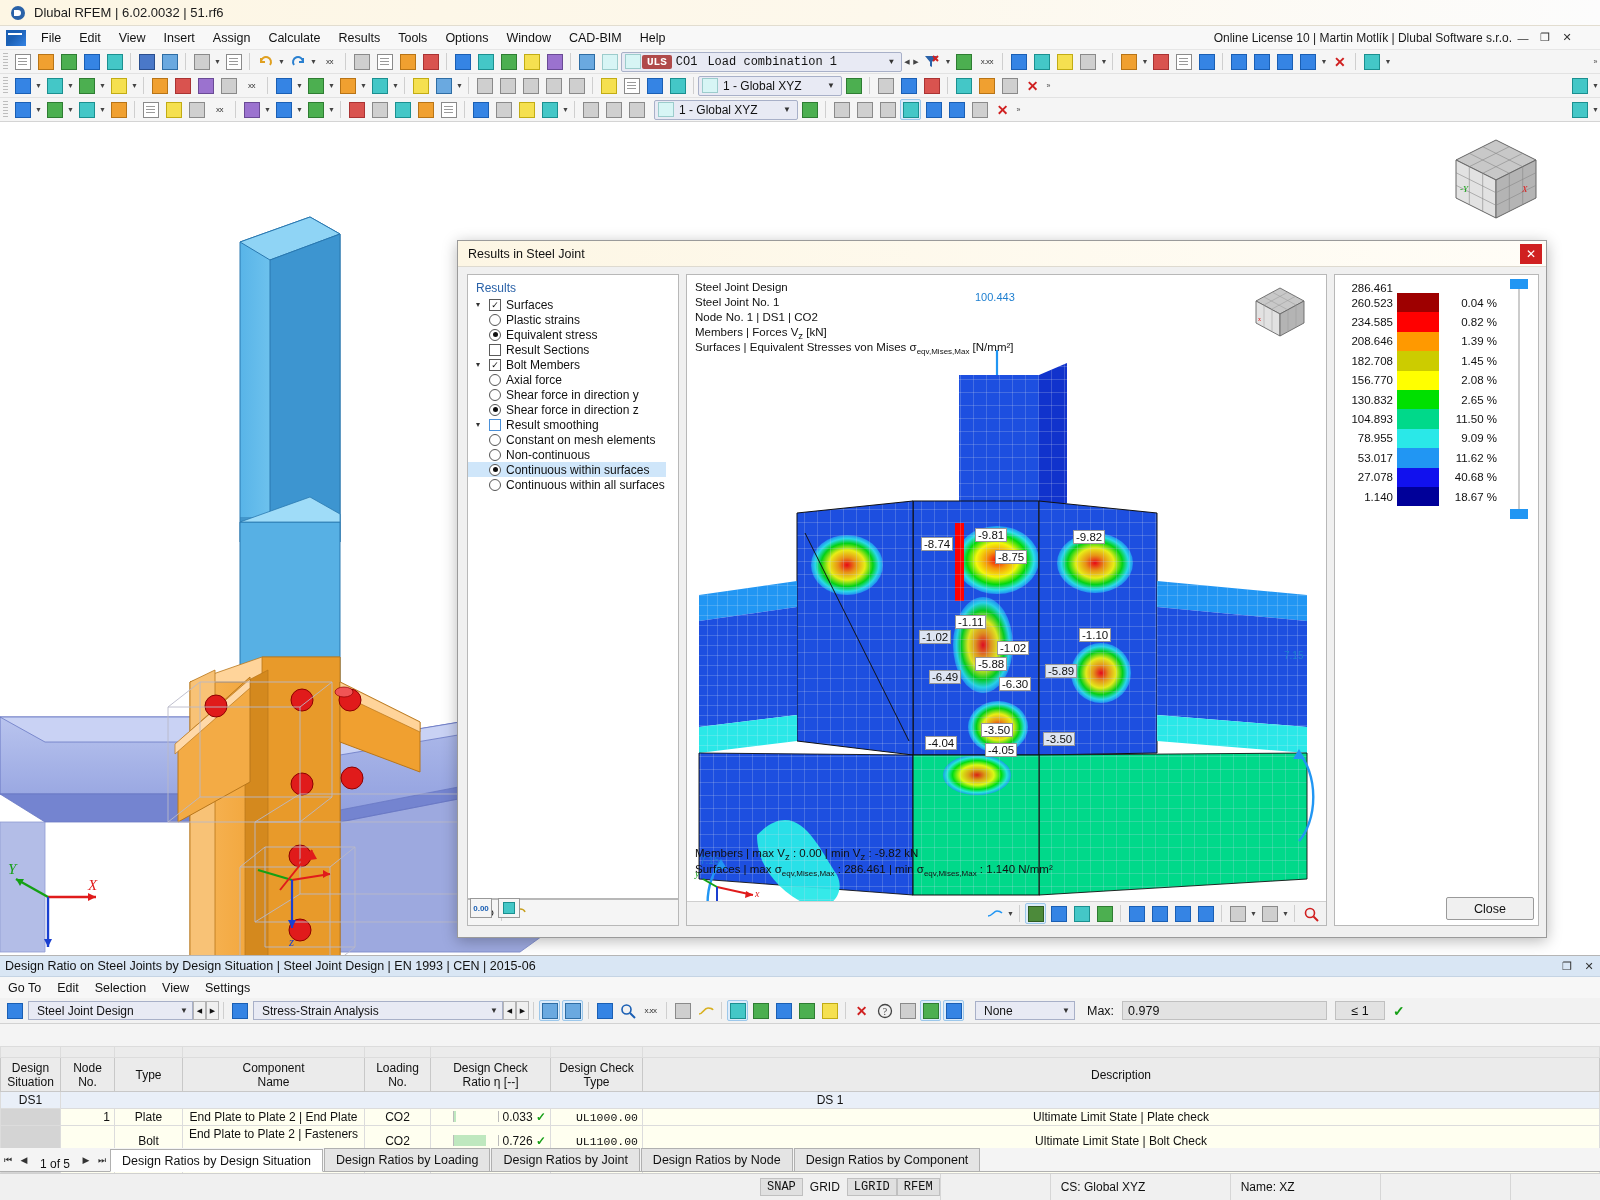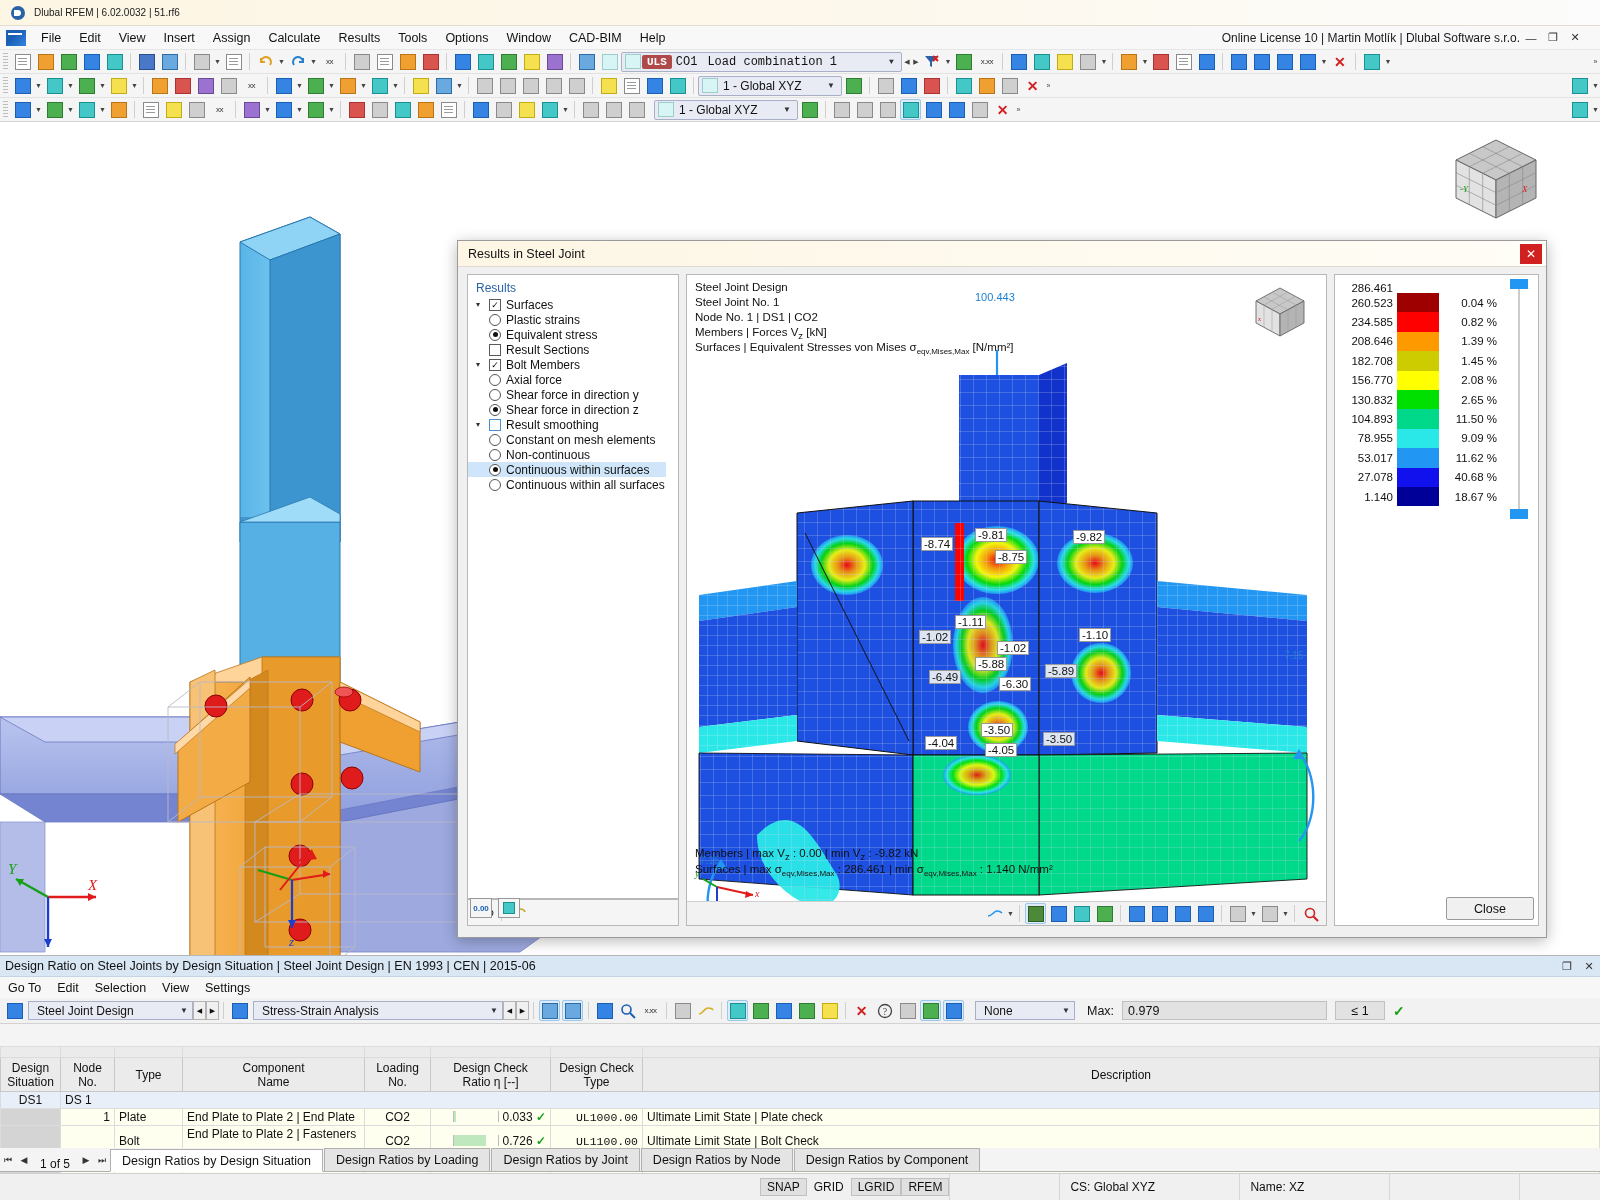--- a/index.html
+++ b/index.html
@@ -11,32 +11,32 @@
     position:relative; -webkit-font-smoothing:antialiased;
   }
 
   
   #titlebar {
     position:absolute; left:0; top:0; width:1600px; height:26px;
     background:linear-gradient(to right,#fdf6e4 0%, #fdf8ec 55%, #fcfcfc 100%);
     display:flex; align-items:center; border-bottom:1px solid #e2ddd0;
   }
   #titlebar .app-ico { width:16px; height:16px; margin:0 8px 0 10px; position:relative; }
-  #titlebar .title { font-size:10px; color:#1a1a1a; }
+  #titlebar .title { font-size:13px; color:#1a1a1a; }
 
   
   #menubar {
     position:absolute; left:0; top:26px; width:1600px; height:24px;
     background:#f8f8f8; display:flex; align-items:center; border-bottom:1px solid #e6e6e6;
   }
   #menubar .logo { width:20px; height:16px; margin:0 6px 0 6px;
      background:linear-gradient(135deg,#1a5fb4 40%, #3584e4 100%); position:relative; }
   #menubar .logo:after{content:"";position:absolute;left:2px;top:3px;width:14px;height:2px;background:#fff;}
   .menu-item { padding:3px 9px; font-size:12.5px; color:#111; cursor:default; }
-  #menubar .license { margin-left:auto; font-size:12px; color:#1a1a1a; padding-right:14px;
+  #menubar .license { margin-left:auto; font-size:12px; color:#1a1a1a; padding-right:22px;
       display:flex; align-items:center; }
   #menubar .license .wb { width:22px; text-align:center; font-size:11px; color:#333; }
 
   
   .toolbar { position:absolute; left:0; width:1600px; background:#f5f5f5;
              display:flex; align-items:center; border-bottom:1px solid #e2e2e2; }
   #toolbar1 { top:50px; height:24px; }
   #toolbar2 { top:74px; height:24px; }
   #toolbar3 { top:98px; height:24px; border-bottom:1px solid #d4d4d4;}
   .tb-btn { width:21px; height:21px; margin:0 1px; display:flex; align-items:center; justify-content:center;
@@ -151,21 +151,21 @@
   .combo .cc { width:16px; text-align:center; font-size:8px; color:#333; }
   .spin { display:flex; }
   .spin span { width:13px; height:19px; border:1px solid #b5b5b5; background:#f0f0f0;
                display:flex; align-items:center; justify-content:center; font-size:7px; }
 
   
   #tbl { position:absolute; left:0; top:90px; right:0; height:97px; background:#fff; }
   table { border-collapse:collapse; width:100%; font-size:12px; table-layout:fixed; }
   th { background:#ebebeb; border:1px solid #c8c8c8; font-weight:normal; font-size:12px;
        padding:1px 2px; height:34px; vertical-align:middle; }
-  td { border:1px solid #dcdcdc; padding:1px 4px; height:16px; background:#fffff0; }
+  td { border:1px solid #dcdcdc; padding:1px 4px; height:16px; background:#fffff0;text-align:center; }
   tr.groupRow td { background:#e9eff8; }
   td.gray { background:#d4d4d4; }
   td.hdrnum { background:#ebebeb; text-align:center; font-size:10px; color:#333; height:11px;}
   .ctr { text-align:center; }
   .rgt { text-align:right; }
   .mono { font-family:"Liberation Mono", monospace; font-size:11.5px; }
   .chkmk { color:#17a017; font-weight:bold; }
   .ratiobar { display:inline-block; width:46px; height:11px; vertical-align:-1px;
               border-left:1px solid #bbb; border-right:1px solid #bbb; }
 
@@ -178,21 +178,21 @@
   .pgtxt { font-size:12px; padding:0 8px; }
   .tab { height:23px; padding:0 11px; display:flex; align-items:center; font-size:12.5px;
          background:#e4e4e4; border:1px solid #b0b0b0; border-bottom:none; margin-right:1px; }
   .tab.active { background:#fff; border-bottom:1px solid #fff; position:relative; top:1px; }
 
   #statusbar { position:absolute; left:0; bottom:0; width:1600px; height:27px; background:#f0f0f0;
                display:flex; align-items:center; border-top:1px solid #d0d0d0; font-size:12px; }
   .sb-cell { border-left:1px solid #d6d6d6; height:27px; display:flex; align-items:center;
              padding:0 10px; }
   .snapbtn { padding:1px 6px; font-size:12px; border:1px solid transparent; }
-  .snapbtn.on { background:#e0e0e0; border-color:#c0c0c0; }
+  .snapbtn.on { background:#e0e0e0; border-color:#c0c0c0;font-family:Liberation Mono, monospace; }
 </style>
 </head>
 <body>
 
 <div id="titlebar">
   <span class="app-ico">
     <svg width="16" height="16" viewBox="0 0 16 16">
         <circle cx="8" cy="8" r="7" fill="#2a62a8"></circle>
         <path d="M4 5h4a3 3 0 010 6H4z" fill="#fff"></path>
       </svg>

